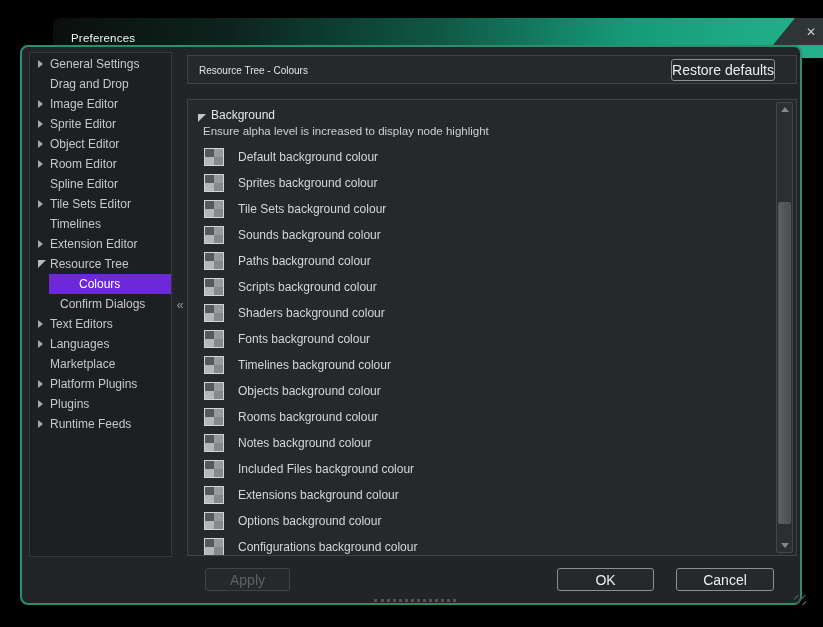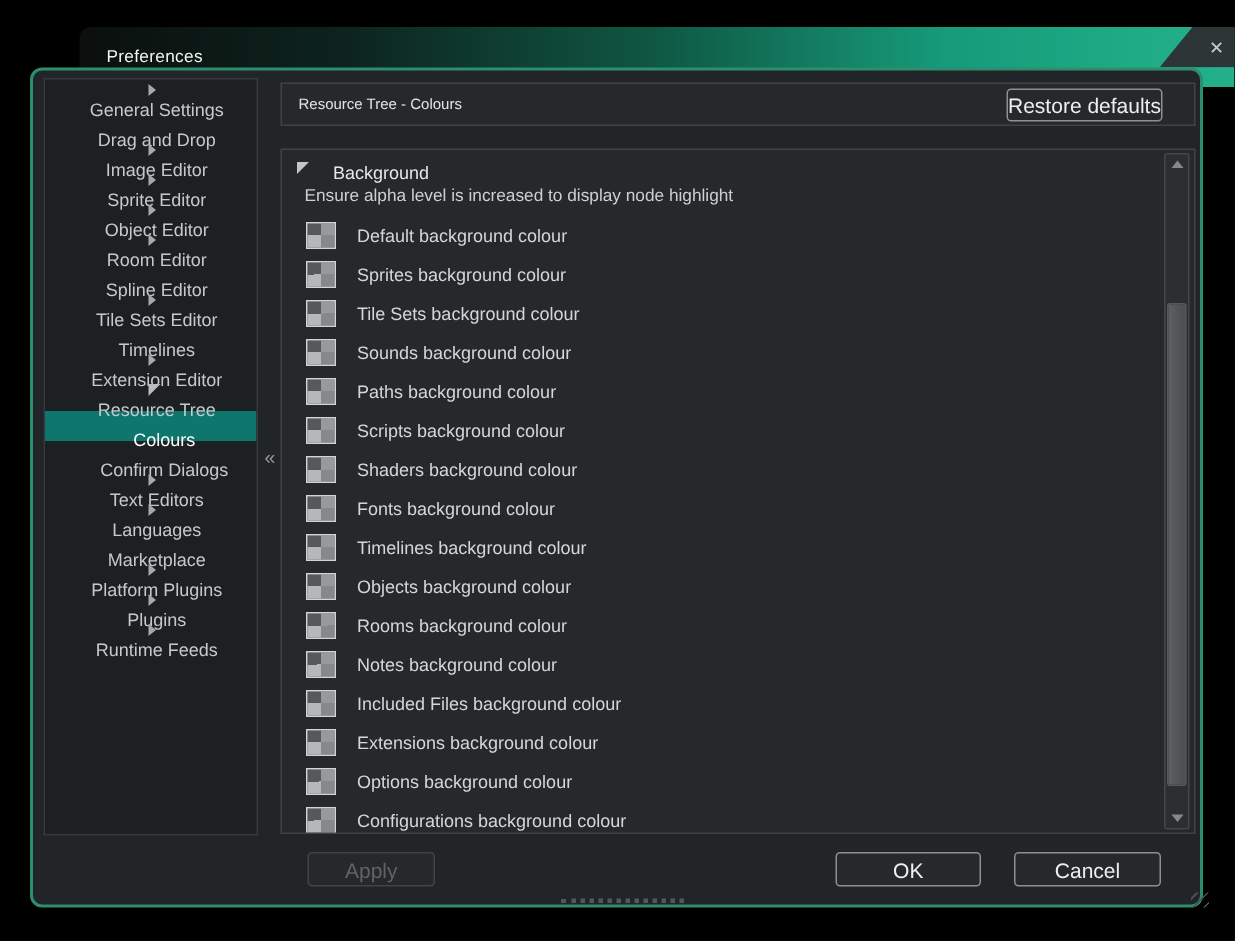--- a/index.html
+++ b/index.html
@@ -40,24 +40,24 @@
     background:#222527; border:2px solid #2d8e6d; border-radius:8px;
   }
 
   
   .sidebar {
     position:absolute; left:7px; top:5px; width:143px; height:505px;
     background:#1d2023; border:1px solid #37393c; overflow:hidden; padding-top:1px;
   }
   .tree-item {
     height:20px; display:flex; align-items:center; padding-left:8px;
-    color:#c6c9cb; font-size:12px; white-space:nowrap; cursor:pointer;flex-direction:column;
+    color:#c6c9cb; font-size:12px; white-space:nowrap; cursor:pointer;
   }
   .tree-item.child { padding-left:18px; }
-  .tree-item.selected { background:#0f766e; color:#ffffff; }
+  .tree-item.selected { background:#6d28d9; color:#ffffff;margin-left:19px; }
   .arrow { width:12px; flex:0 0 12px; display:flex; align-items:center; }
   .arrow.right::before {
     content:""; display:block; width:0; height:0;
     border-left:5px solid #a6a9ac; border-top:4px solid transparent; border-bottom:4px solid transparent;
   }
   .arrow.down::before {
     content:""; display:block; width:0; height:0;
     border-top:8px solid #b9bcbe; border-right:8px solid transparent;
   }
   .arrow.none { visibility:hidden; }
@@ -76,21 +76,21 @@
     color:#e2e4e6; font-size:10px;
   }
   .btn {
     position:absolute; background:#26282a; border:1px solid #8d9093; border-radius:3px;
     color:#eceeef; font-family:inherit; font-size:14px; cursor:pointer;
   }
   .btn.restore { left:483px; top:3px; width:104px; height:22px; }
 
   .list-box { left:165px; top:52px; width:610px; height:457px; overflow:hidden; }
   .group-header {
-    position:absolute; left:10px; top:8px; display:flex; align-items:flex-start; gap:16px;
+    position:absolute; left:10px; top:8px; display:flex; align-items:flex-end; gap:5px;
     color:#e4e6e8; font-size:12px; cursor:pointer;
   }
   .tri-down {
     display:block; width:0; height:0;
     border-top:8px solid #c3c6c8; border-right:8px solid transparent;
   }
   .note { position:absolute; left:15px; top:25px; color:#cdd0d2; font-size:11.5px; }
   .rows { position:absolute; left:0; top:44px; right:7px;text-align:center; }
   .row { height:26px; display:flex; align-items:center; padding-left:16px; }
   .swatch {

